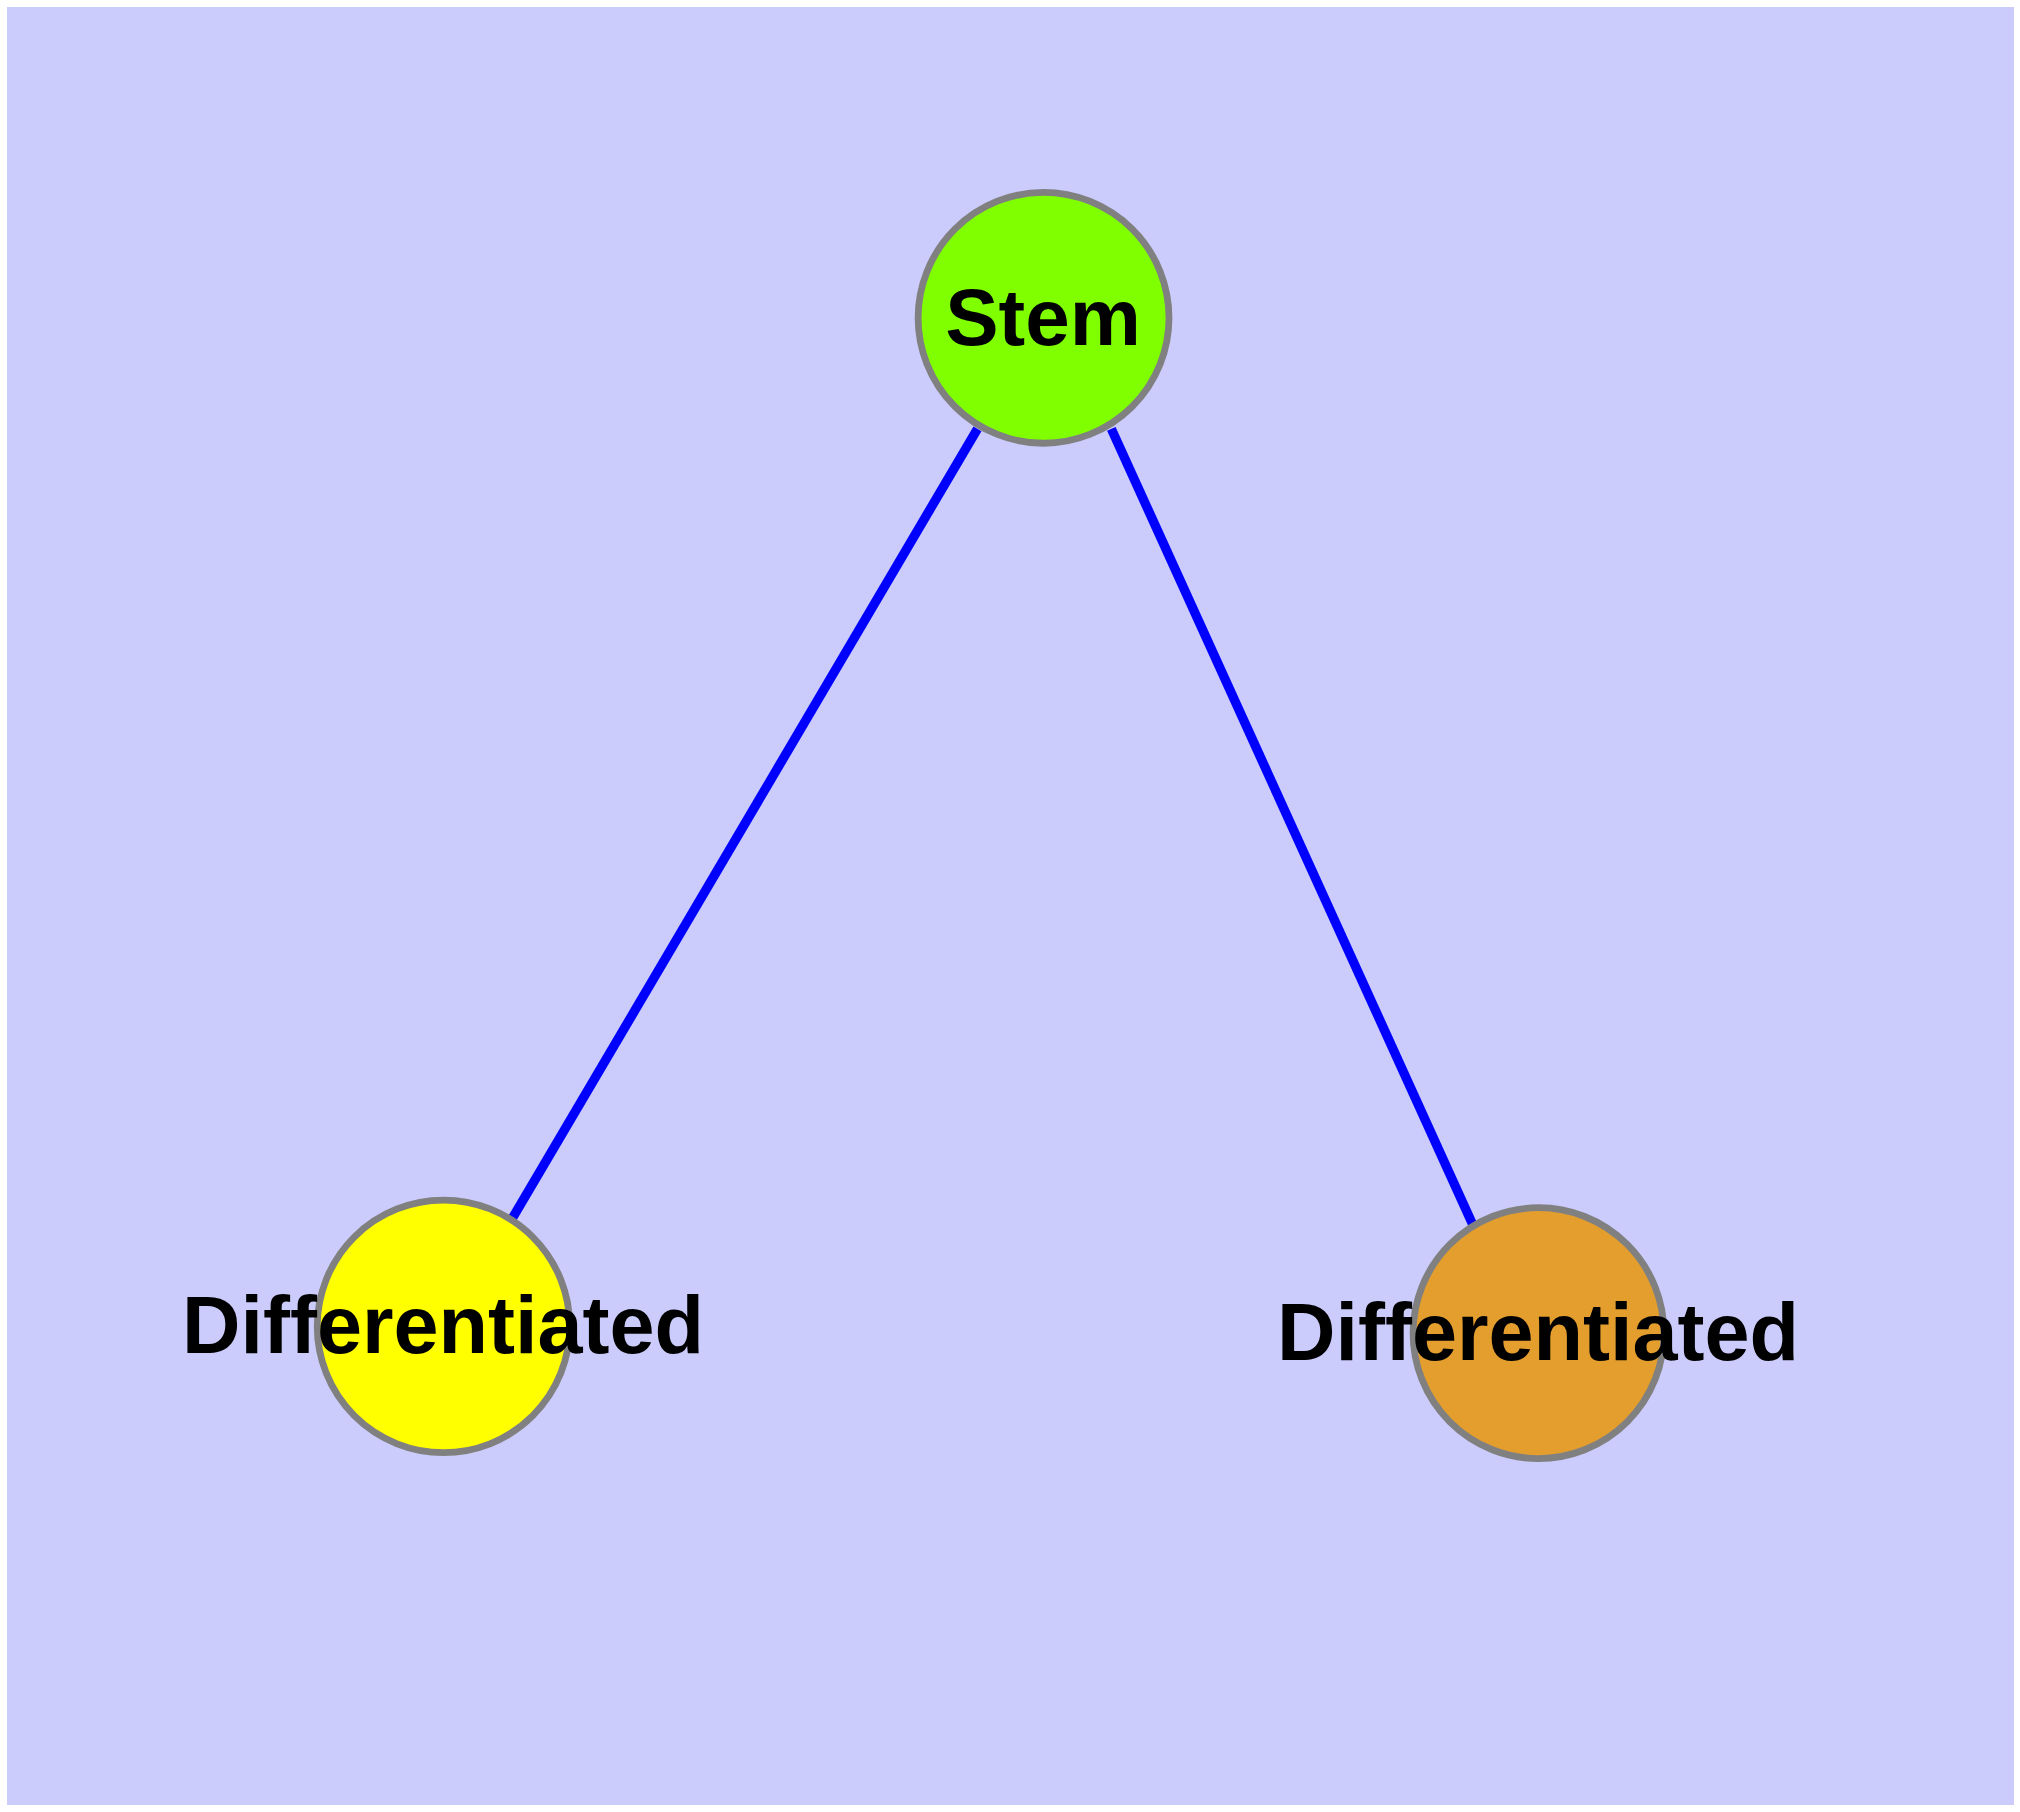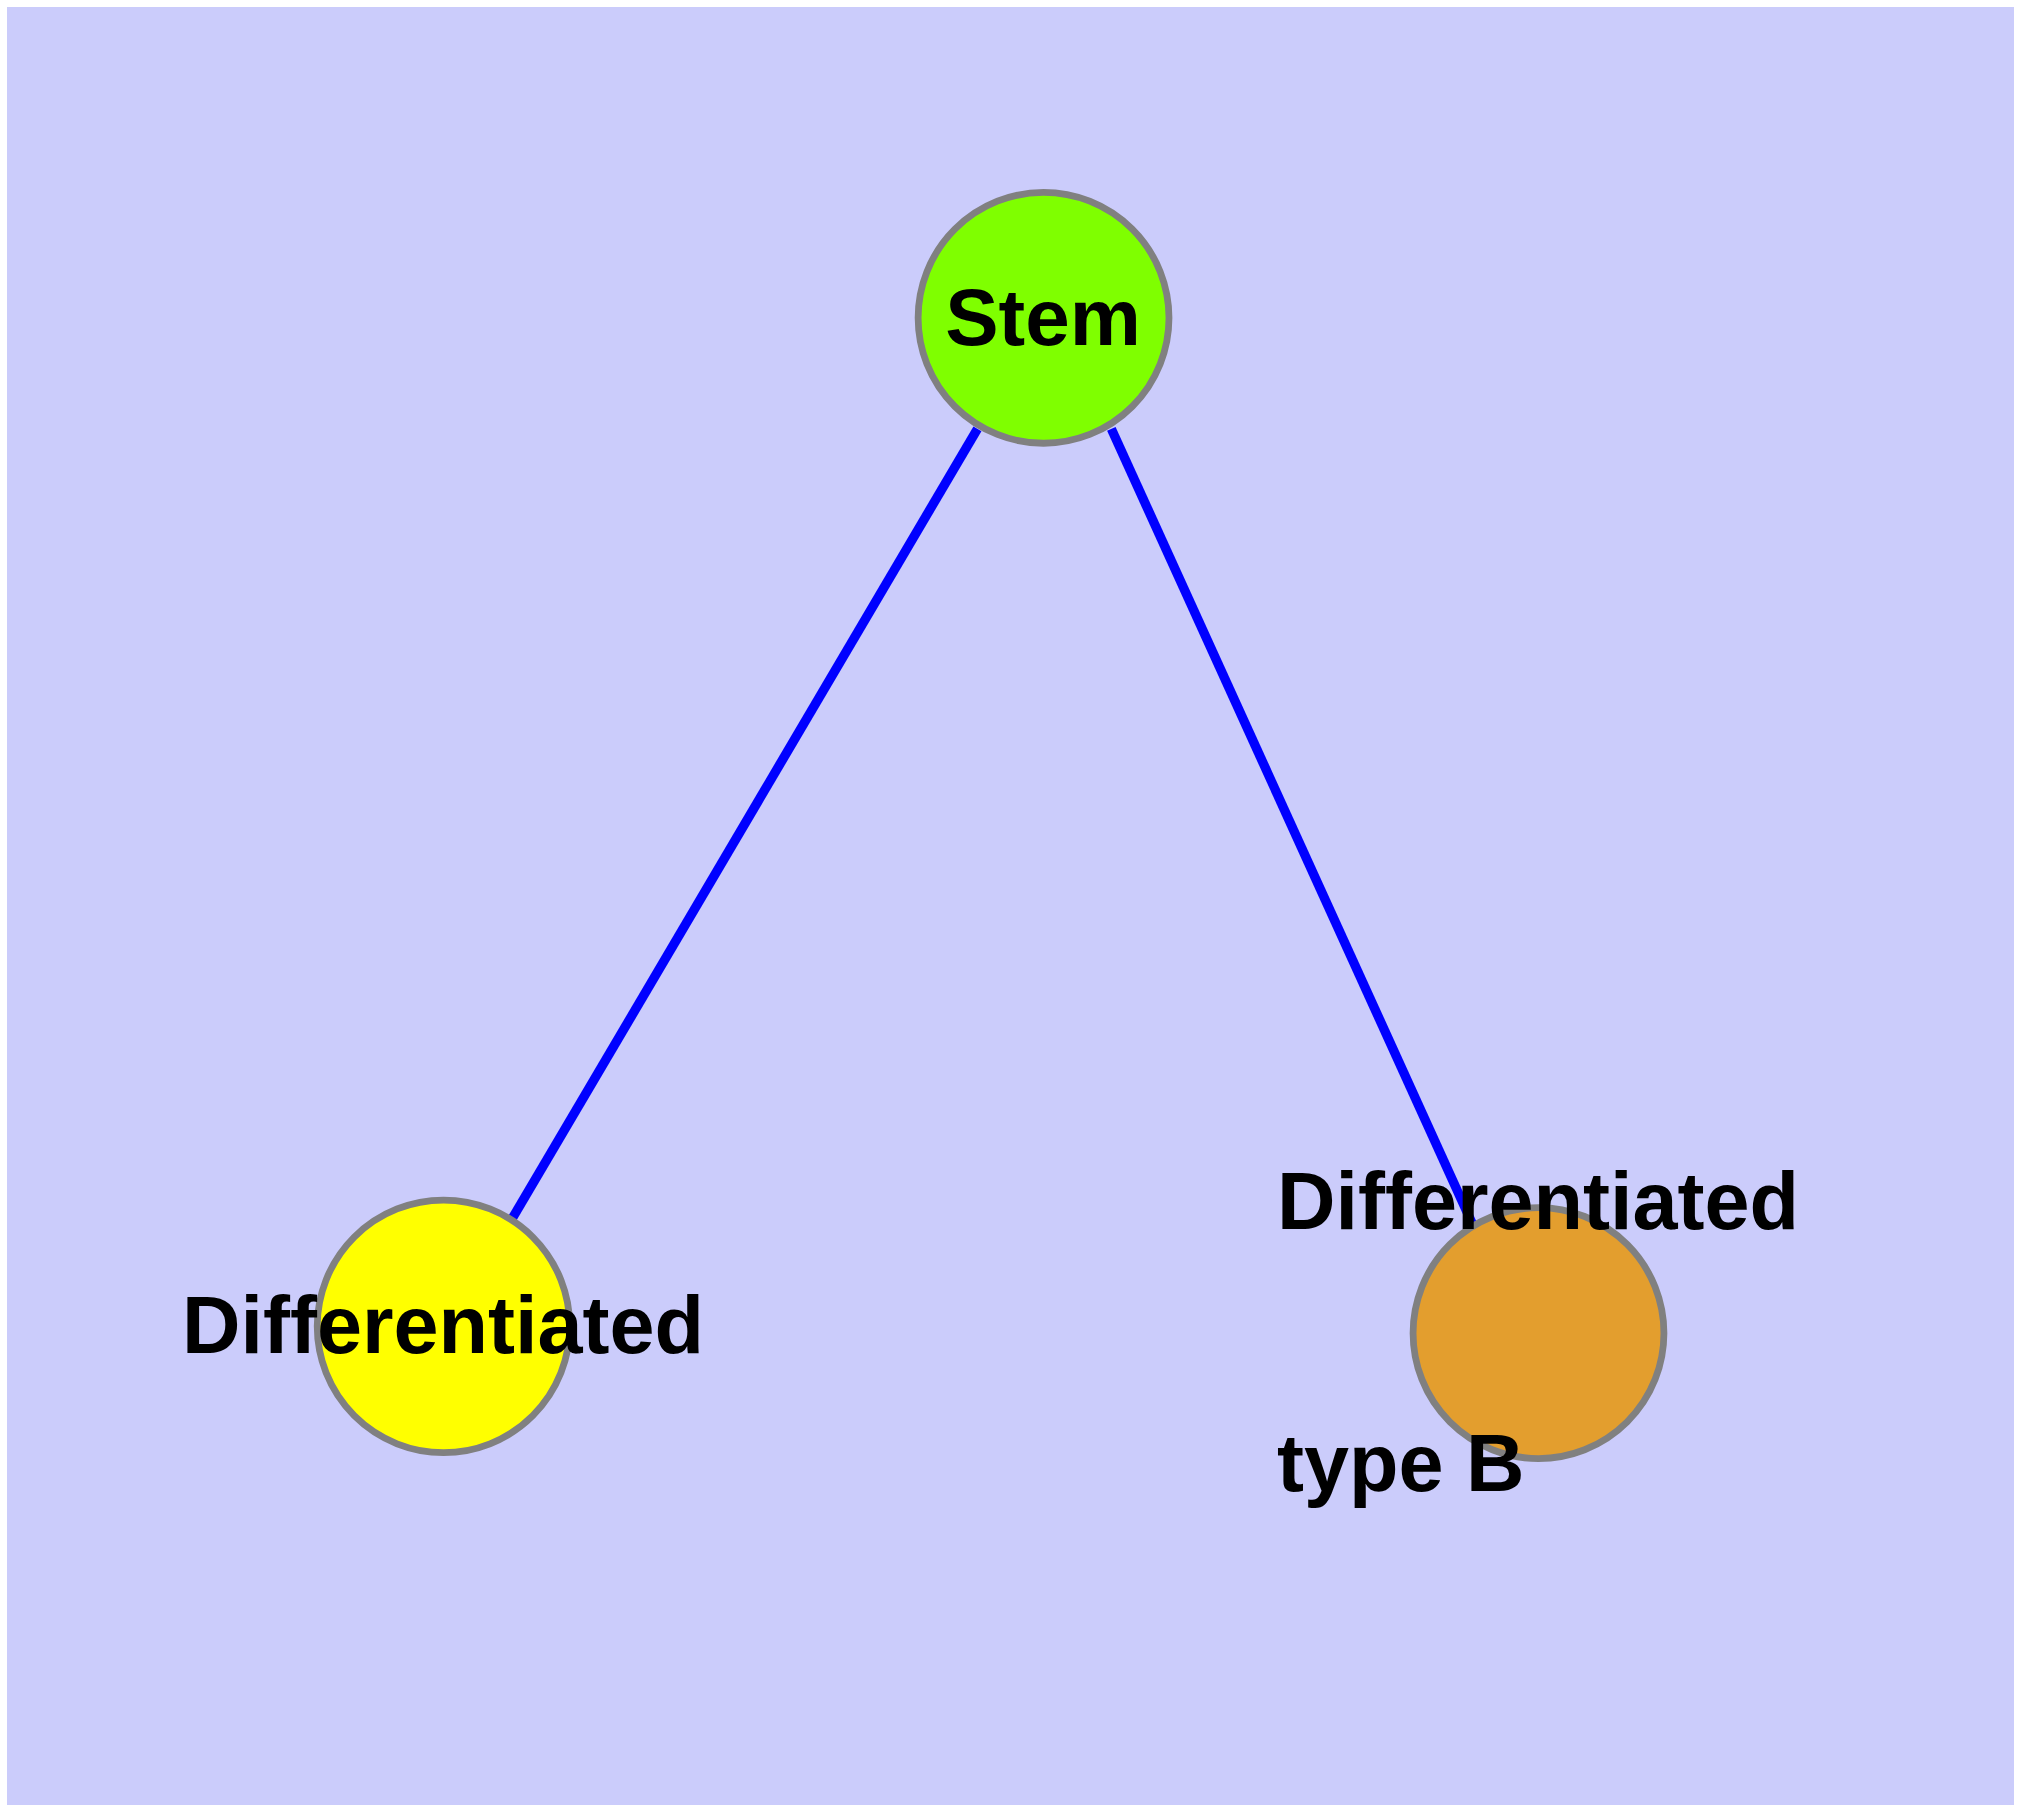--- a/index.html
+++ b/index.html
@@ -32,20 +32,21 @@
   #graph-svg {
     position: absolute;
     left: 0;
     top: 0;
     width: 2021px;
     height: 1812px;
     display: block;
   }
   .node-label {
     position: absolute;
+    text-align: center;
     color: #000000;
     font-family: "Liberation Sans", sans-serif;
     font-weight: bold;
     line-height: 1.08;
     white-space: pre;
     pointer-events: none;
     transform: translate(-50%, -50%);
   }
   .label-stem {
     font-size: 80px;
@@ -83,17 +84,16 @@
   </svg>
 
   <div class="node-label label-stem" style="left: 1043px; top: 318px;">Stem</div>
 
   <div class="node-label label-a" style="left: 443px; top: 1326px;">
     <div>Differentiated</div>
   </div>
 
   <div class="node-label label-b" style="left: 1538px; top: 1333px;">
     <div>Differentiated</div>
-    <div>type B</div>
   </div>
 
 </div>
 
 
 </body></html>

